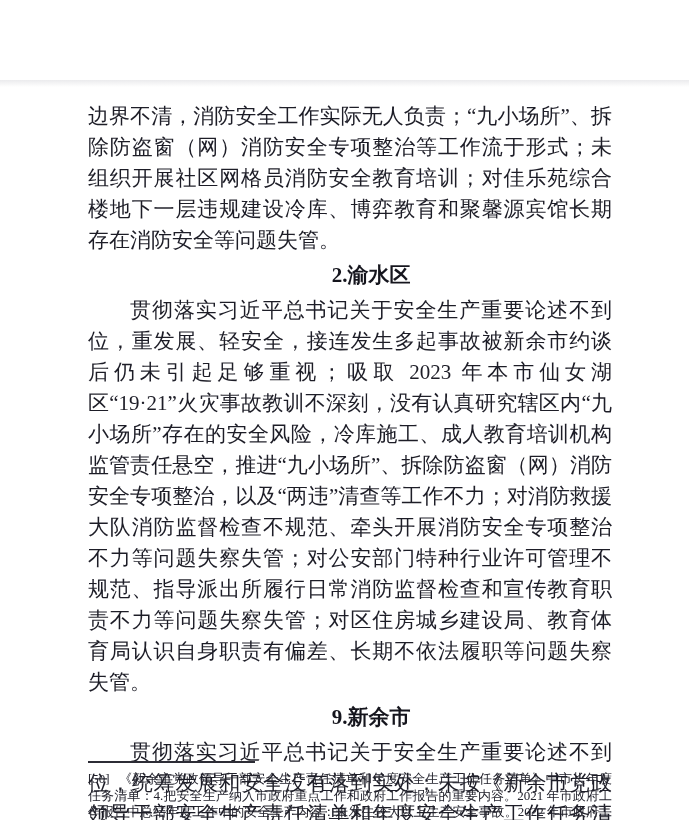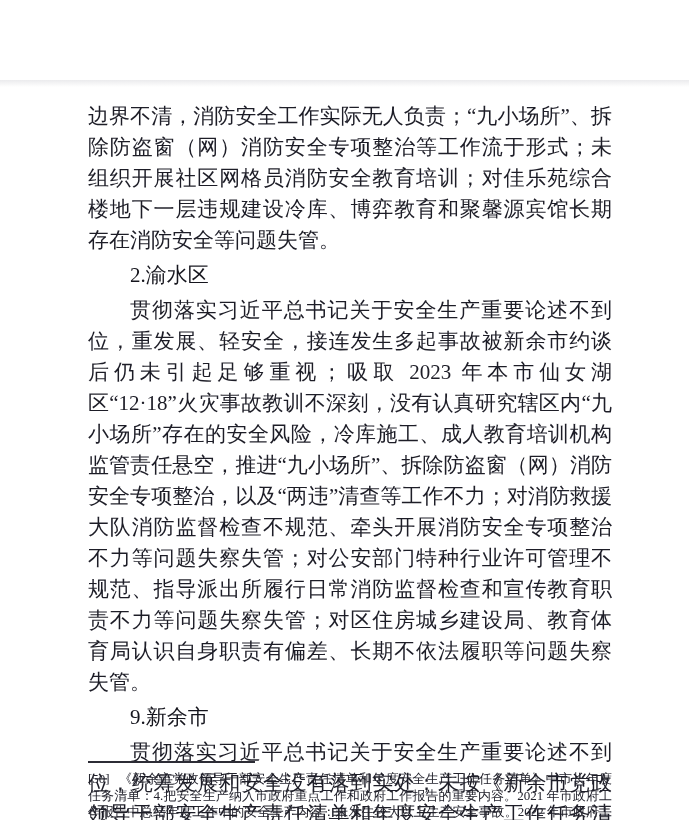--- a/index.html
+++ b/index.html
@@ -38,23 +38,23 @@
     margin: 0;
     text-indent: 2em;
   }
   .para.no-indent {
     text-indent: 0;
   }
   .heading {
     margin: 4px 0;
     font-size: 21px;
     line-height: 31px;
-    font-weight: normal;
+    font-weight: bold;
     text-indent: 2em;
-    text-align: left;
+    text-align: center;
     color: #15151d;
   }
   .fn-ref {
     font-size: 12px;
     line-height: 0;
     vertical-align: 7px;
     letter-spacing: 0.5px;
   }
   .footnote-area {
     position: absolute;
@@ -95,21 +95,21 @@
 <body>
 
 <div class="page">
   <div class="page-top-shade"></div>
 
   <div class="body-text">
     <p class="para no-indent">边界不清，消防安全工作实际无人负责；“九小场所”、拆除防盗窗（网）消防安全专项整治等工作流于形式；未组织开展社区网格员消防安全教育培训；对佳乐苑综合楼地下一层违规建设冷库、博弈教育和聚馨源宾馆长期存在消防安全等问题失管。</p>
 
     <h3 class="heading">2.渝水区</h3>
 
-    <p class="para">贯彻落实习近平总书记关于安全生产重要论述不到位，重发展、轻安全，接连发生多起事故被新余市约谈后仍未引起足够重视；吸取 2023 年本市仙女湖区“12·18”火灾事故教训不深刻，没有认真研究辖区内“九小场所”存在的安全风险，冷库施工、成人教育培训机构监管责任悬空，推进“九小场所”、拆除防盗窗（网）消防安全专项整治，以及“两违”清查等工作不力；对消防救援大队消防监督检查不规范、牵头开展消防安全专项整治不力等问题失察失管；对公安部门特种行业许可管理不规范、指导派出所履行日常消防监督检查和宣传教育职责不力等问题失察失管；对区住房城乡建设局、教育体育局认识自身职责有偏差、长期不依法履职等问题失察失管。</p>
+    <p class="para">贯彻落实习近平总书记关于安全生产重要论述不到位，重发展、轻安全，接连发生多起事故被新余市约谈后仍未引起足够重视；吸取 2023 年本市仙女湖区“19·21”火灾事故教训不深刻，没有认真研究辖区内“九小场所”存在的安全风险，冷库施工、成人教育培训机构监管责任悬空，推进“九小场所”、拆除防盗窗（网）消防安全专项整治，以及“两违”清查等工作不力；对消防救援大队消防监督检查不规范、牵头开展消防安全专项整治不力等问题失察失管；对公安部门特种行业许可管理不规范、指导派出所履行日常消防监督检查和宣传教育职责不力等问题失察失管；对区住房城乡建设局、教育体育局认识自身职责有偏差、长期不依法履职等问题失察失管。</p>
 
     <h3 class="heading">9.新余市</h3>
 
     <p class="para"><span>贯彻落实习近平总书记关于安全生产重要论述不到位，统筹发展和安全没有落到实处；未按《新余市党政领导干部安全生产责任清单和年度安全生产工作任务清单》要求</span><sup class="fn-ref">[50]</sup><span>，年本市仙女湖区</span></p>
   </div>
 
   <div class="footnote-area">
     <div class="fn-separator"></div>
     <p class="footnote"><span class="fn-marker">[50]</span><span>《新余市党政领导干部安全生产责任清单和年度安全生产工作任务清单》中市长年度任务清单：4.把安全生产纳入市政府重点工作和政府工作报告的重要内容。2021 年市政府工作报告中总结年度工作中的安全生产内容：未发生较大以上生产安全事故。2022 年市政府工作报告中总结年度工作中的安全生产内容：连续两年未发生较大以上生产安全事故。2020 年市政府工作报告中总结年度工作中的安全生产内容：连续 55 个月未发生较大以上交通事故。</span></p>
   </div>

